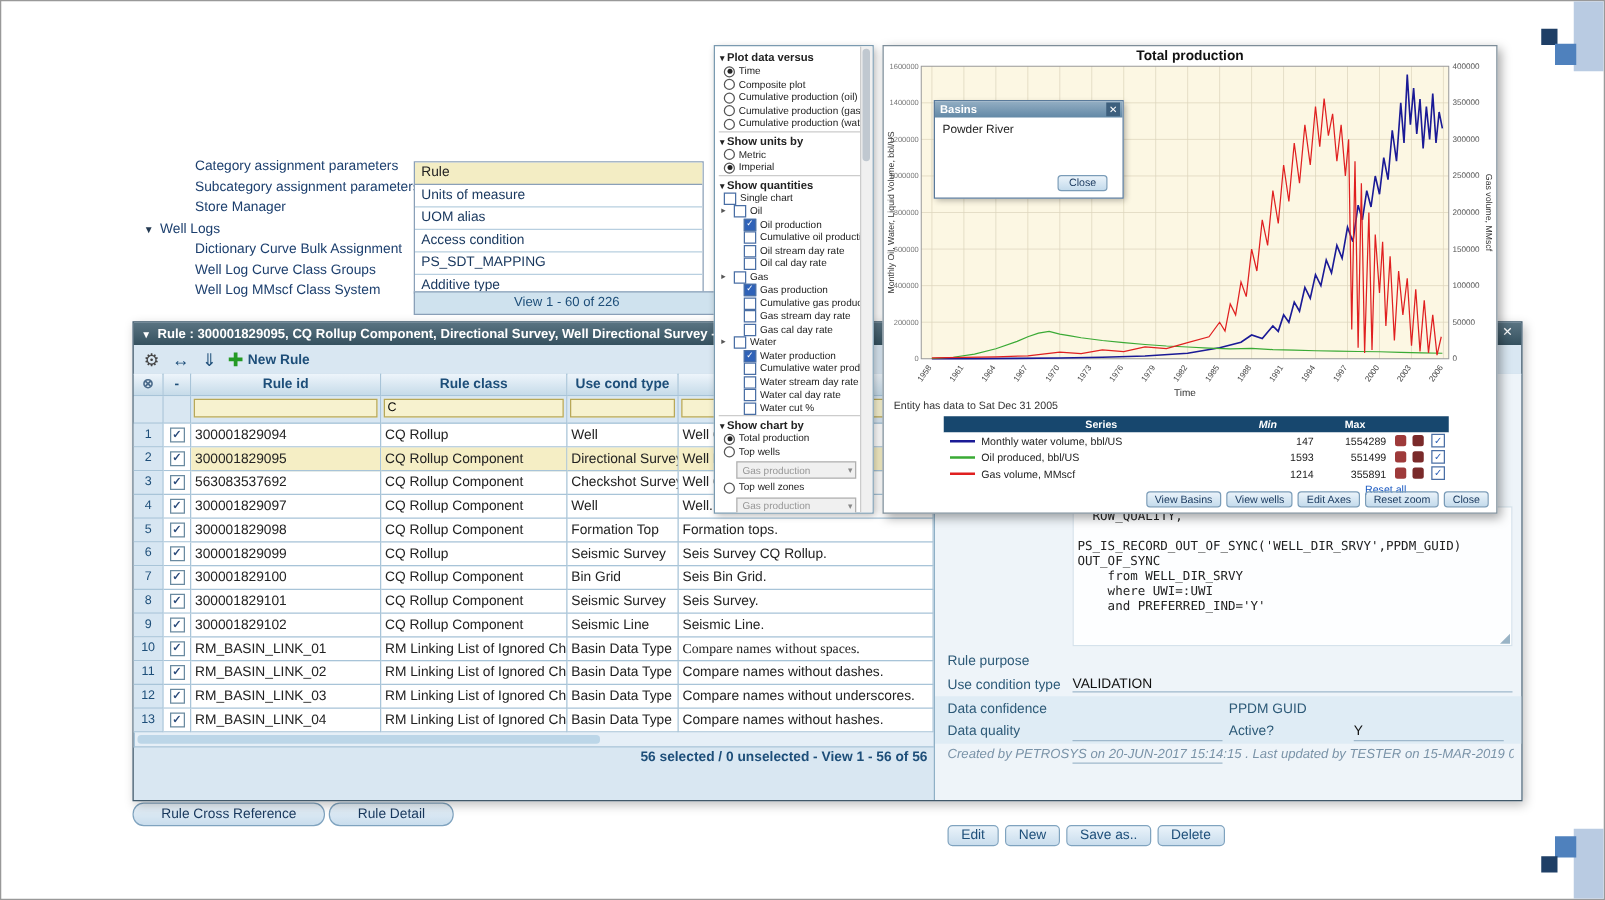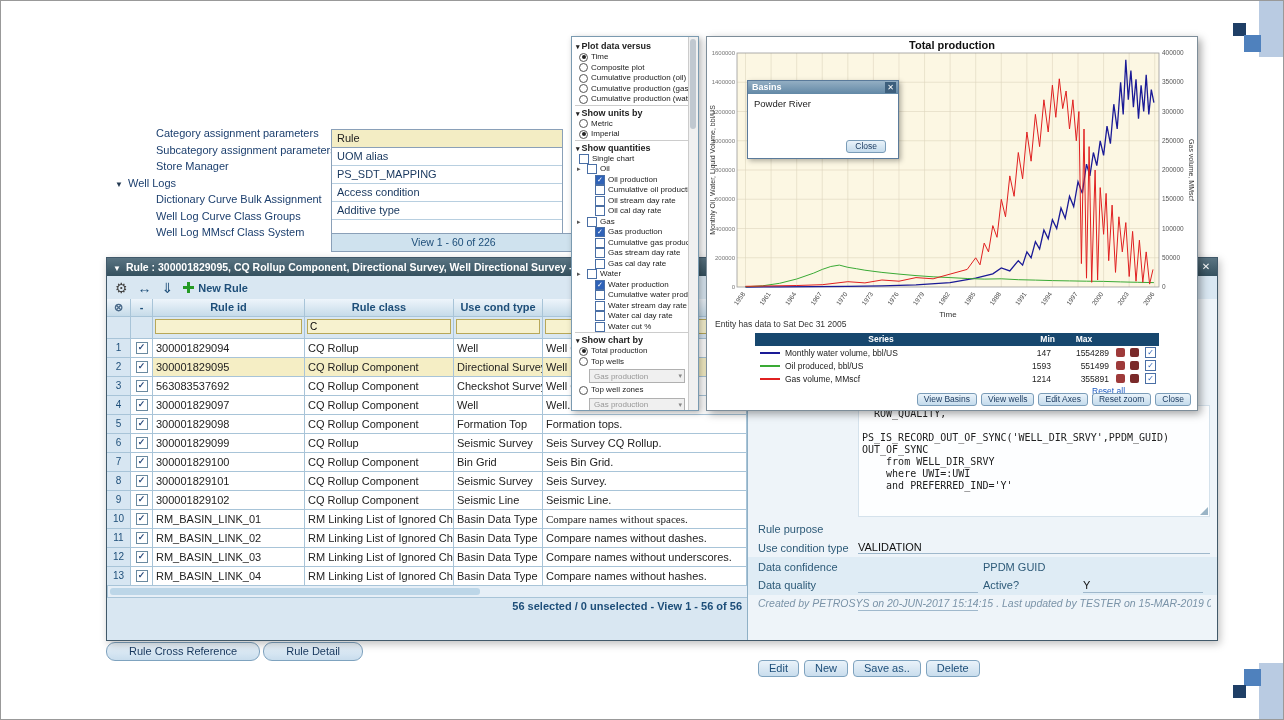--- a/index.html
+++ b/index.html
@@ -104,21 +104,21 @@
   .oscroll{position:absolute;right:0;top:0;bottom:0;width:9px;background:#f0f0f0;border-left:1px solid #ccc;}
   .othumb{position:absolute;left:1px;top:2px;width:6px;height:90px;background:#c0c8d0;border-radius:3px;}
 
   
   .chartwin{background:#fff;border:1px solid #7d8d99;box-shadow:3px 3px 8px rgba(0,0,0,.35);}
   .ctitle{position:absolute;left:0;top:2px;width:100%;text-align:center;font-size:11px;font-weight:bold;color:#111;}
   .entnote{position:absolute;left:8px;top:282px;font-size:8.5px;color:#333;}
   .legend{position:absolute;left:48px;top:296px;width:404px;font-size:8.5px;}
   .lhead{display:flex;background:#17476e;color:#fff;font-weight:bold;height:13px;line-height:13px;}
   .lh-series{width:252px;text-align:center;}
-  .lh-min{width:48px;text-align:right;}
+  .lh-min{width:48px;text-align:left;font-style:italic;}
   .lh-max{width:58px;text-align:center;}
   .lh-pad{flex:1;}
   .lrow{display:flex;align-items:center;height:13px;background:#fff;}
   .lsw{width:30px;display:flex;align-items:center;justify-content:center;}
   .lswbar{width:20px;height:2px;}
   .lnm{width:222px;color:#222;white-space:nowrap;overflow:hidden;}
   .lmin{width:48px;text-align:right;padding-right:4px;box-sizing:border-box;color:#222;}
   .lmax{width:58px;text-align:right;padding-right:4px;box-sizing:border-box;color:#222;}
   .lic{width:9px;height:9px;border-radius:2px;margin:0 2.5px;flex:none;cursor:pointer;}
   .lic.a{background:#9e3a3a;}
@@ -156,23 +156,24 @@
       <div class="tree-item" style="padding-left: 32px;"><span class="tree-arrow"></span><span>Store Manager</span></div>
       <div class="tree-item" style="padding-left: 4px;"><span class="tree-arrow">▼</span><span>Well Logs</span></div>
       <div class="tree-item" style="padding-left: 32px;"><span class="tree-arrow"></span><span>Dictionary Curve Bulk Assignment</span></div>
       <div class="tree-item" style="padding-left: 32px;"><span class="tree-arrow"></span><span>Well Log Curve Class Groups</span></div>
       <div class="tree-item" style="padding-left: 32px;"><span class="tree-arrow"></span><span>Well Log MMscf Class System</span></div>
     </div>
 
   <div class="abs minilist" style="left:330px;top:128px;width:230px;height:104px;">
     <div class="mhead">Rule</div>
     <div>
+        <div class="mrow">Units of measure</div>
         <div class="mrow">UOM alias</div>
+        <div class="mrow">Access condition</div>
         <div class="mrow">PS_SDT_MAPPING</div>
-        <div class="mrow">Access condition</div>
         <div class="mrow">Additive type</div>
       </div>
   </div>
   <div class="abs pager" style="left:330px;top:232px;width:243px;height:17px;">View 1 - 60 of 226</div>
 
   <div class="abs mainwin" style="left:105px;top:256px;width:1110px;height:382px;z-index:10;">
     <div class="titlebar">
       <span class="tarr">▼</span><span class="ttxt">Rule : 300001829095, CQ Rollup Component, Directional Survey, Well Directional Survey -</span>
       <span class="tclose">✕</span>
     </div>

